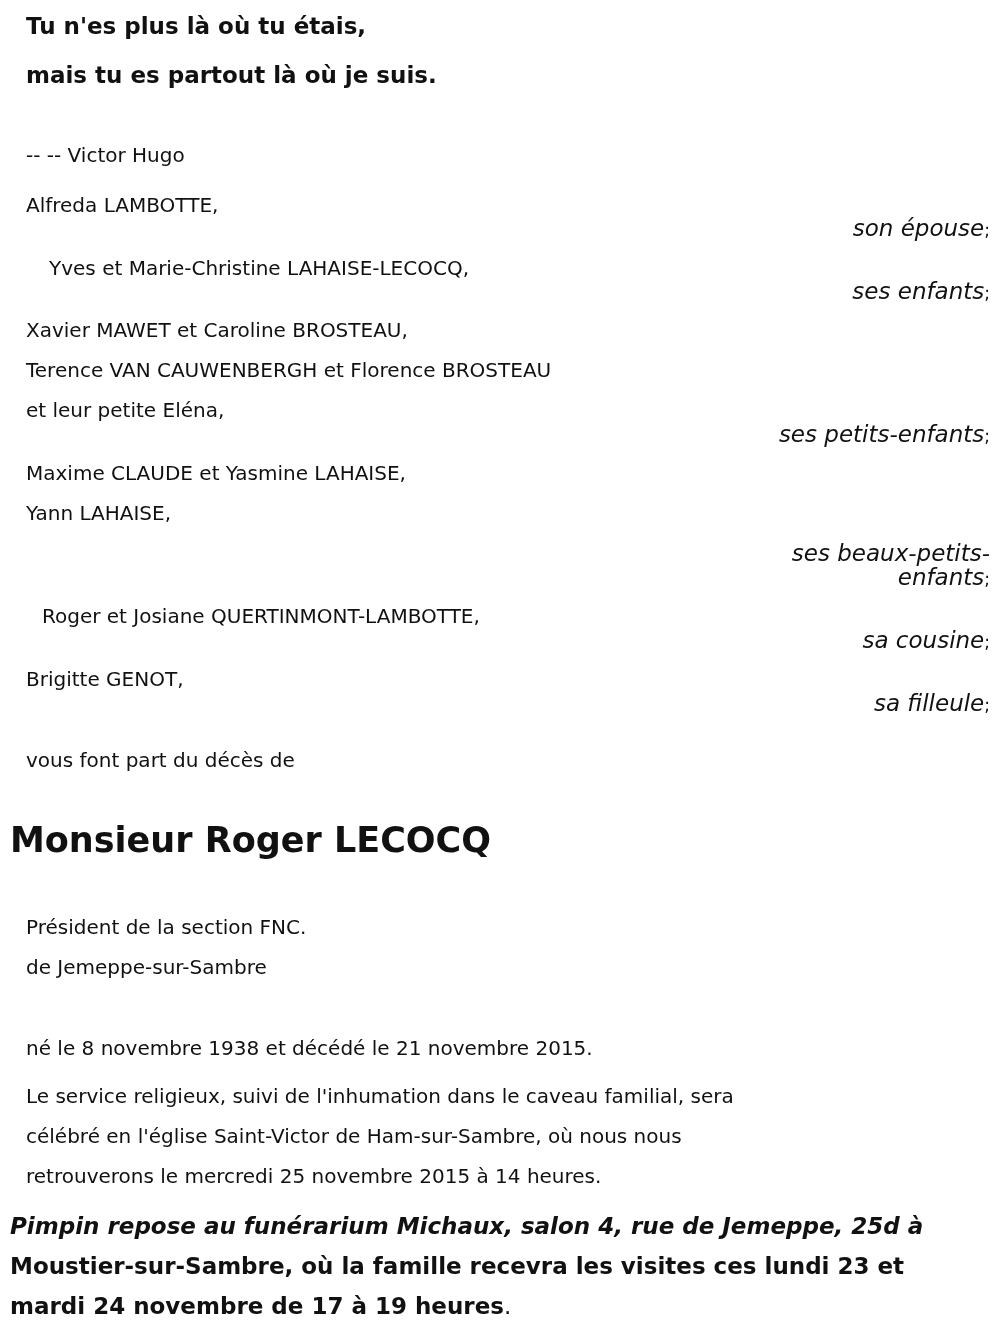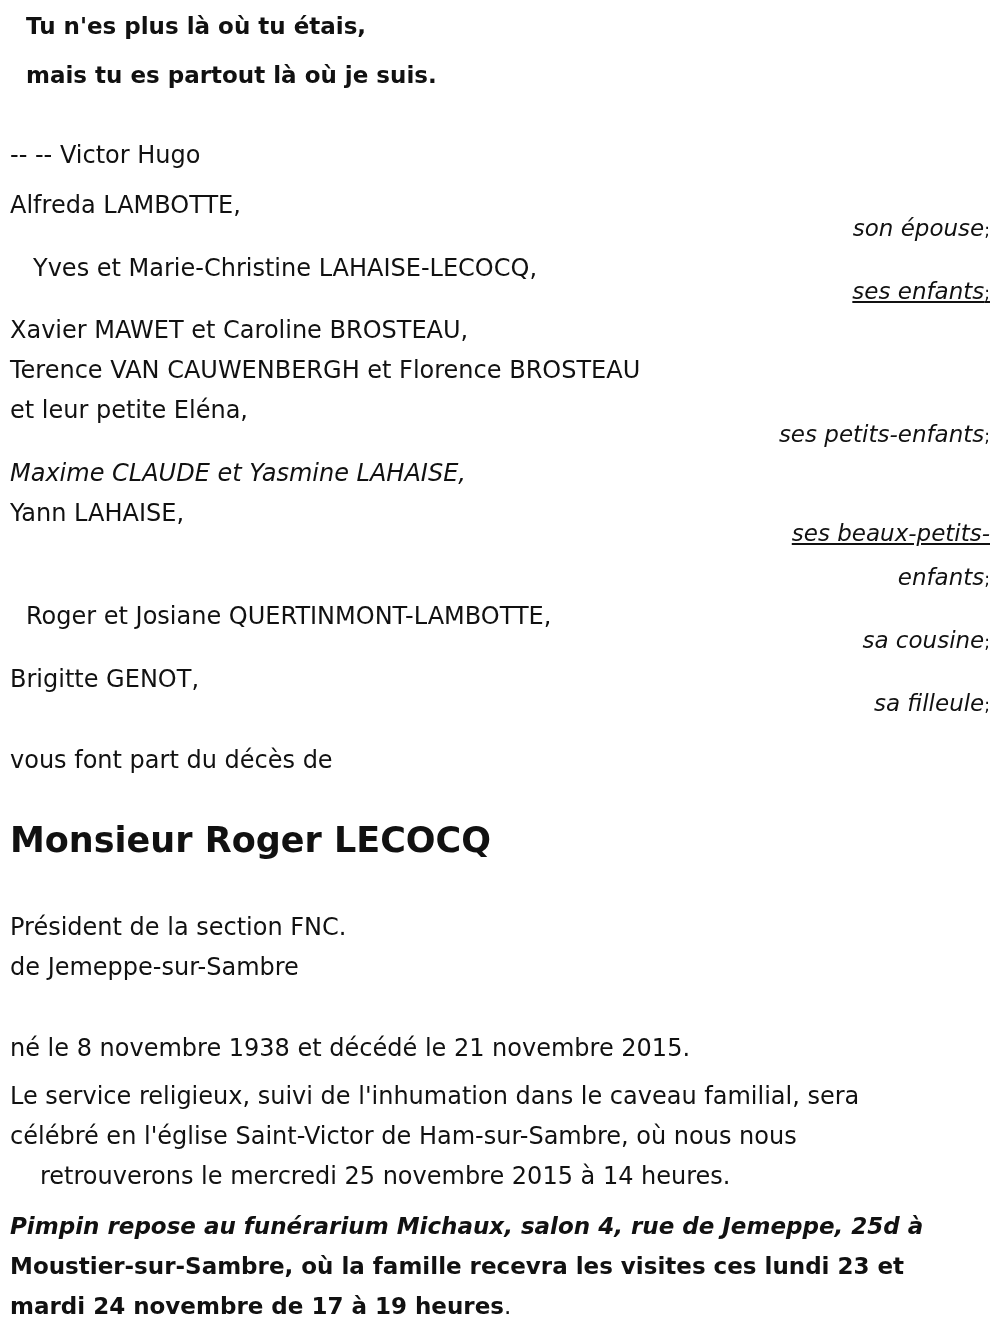--- a/index.html
+++ b/index.html
@@ -24,22 +24,22 @@
     .quote-line {
       position: absolute;
       left: 16px;
       font-weight: bold;
       font-size: 23px;
       line-height: 30px;
       white-space: nowrap;
     }
     .line {
       position: absolute;
-      left: 0;
-      font-size: 24px;
+      left: 16px;
+      font-size: 20px;
       line-height: 30px;
       white-space: nowrap;
     }
     .rel {
       position: absolute;
       right: 0;
       font-style: italic;
       font-size: 23px;
       line-height: 30px;
       text-align: center;
@@ -74,34 +74,34 @@
     <div class="line" style="top:140px;">-- -- Victor Hugo</div>
   </div>
 
   <div>
     <div class="line" style="top:190px;">Alfreda LAMBOTTE,</div>
     <div class="rel" style="top:213px;"><span>son épouse</span><span class="semi">;</span></div>
   </div>
 
   <div>
     <div class="line" style="top:253px;margin-left:23px;">Yves et Marie-Christine LAHAISE-LECOCQ,</div>
-    <div class="rel" style="top:276px;text-decoration:underline;"><span>ses enfants</span><span class="semi">;</span></div>
+    <div class="rel" style="top:276px;"><span>ses enfants</span><span class="semi">;</span></div>
   </div>
 
   <div>
     <div class="line" style="top:315px;">Xavier MAWET et Caroline BROSTEAU,</div>
     <div class="line" style="top:355px;">Terence VAN CAUWENBERGH et Florence BROSTEAU</div>
     <div class="line" style="top:395px;">et leur petite Eléna,</div>
     <div class="rel" style="top:419px;"><span>ses petits-enfants</span><span class="semi">;</span></div>
   </div>
 
   <div>
-    <div class="line" style="top:458px;font-style:italic;">Maxime CLAUDE et Yasmine LAHAISE,</div>
+    <div class="line" style="top:458px;">Maxime CLAUDE et Yasmine LAHAISE,</div>
     <div class="line" style="top:498px;">Yann LAHAISE,</div>
-    <div class="rel" style="top:518px;text-decoration:underline;"><span>ses beaux-petits-</span></div>
+    <div class="rel" style="top:538px;"><span>ses beaux-petits-</span></div>
     <div class="rel" style="top:562px;"><span>enfants</span><span class="semi">;</span></div>
   </div>
 
   <div>
     <div class="line" style="top:601px;margin-left:16px;">Roger et Josiane QUERTINMONT-LAMBOTTE,</div>
     <div class="rel" style="top:625px;"><span>sa cousine</span><span class="semi">;</span></div>
   </div>
 
   <div>
     <div class="line" style="top:664px;">Brigitte GENOT,</div>
@@ -112,21 +112,21 @@
 
   <div class="deceased-name" style="top:819px;">Monsieur Roger LECOCQ</div>
   <div class="line" style="top:912px;">Président de la section FNC.</div>
   <div class="line" style="top:952px;">de Jemeppe-sur-Sambre</div>
 
   <div class="line" style="top:1033px;">né le 8 novembre 1938 et décédé le 21 novembre 2015.</div>
 
   <div>
     <div class="line" style="top:1081px;">Le service religieux, suivi de l'inhumation dans le caveau familial, sera</div>
     <div class="line" style="top:1121px;">célébré en l'église Saint-Victor de Ham-sur-Sambre, où nous nous</div>
-    <div class="line" style="top:1161px;margin-left:30px;">retrouverons le mercredi 25 novembre 2015 à 14 heures.</div>
+    <div class="line" style="top:1161px;">retrouverons le mercredi 25 novembre 2015 à 14 heures.</div>
   </div>
 
   <div>
     <div class="bold-line" style="top:1211px;font-style:italic;">Pimpin repose au funérarium Michaux, salon 4, rue de Jemeppe, 25d à</div>
     <div class="bold-line" style="top:1251px;">Moustier-sur-Sambre, où la famille recevra les visites ces lundi 23 et</div>
     <div class="bold-line" style="top:1291px;"><span>mardi 24 novembre de 17 à 19 heures</span><span style="font-weight:normal;">.</span></div>
   </div>
 
 </div>
 

